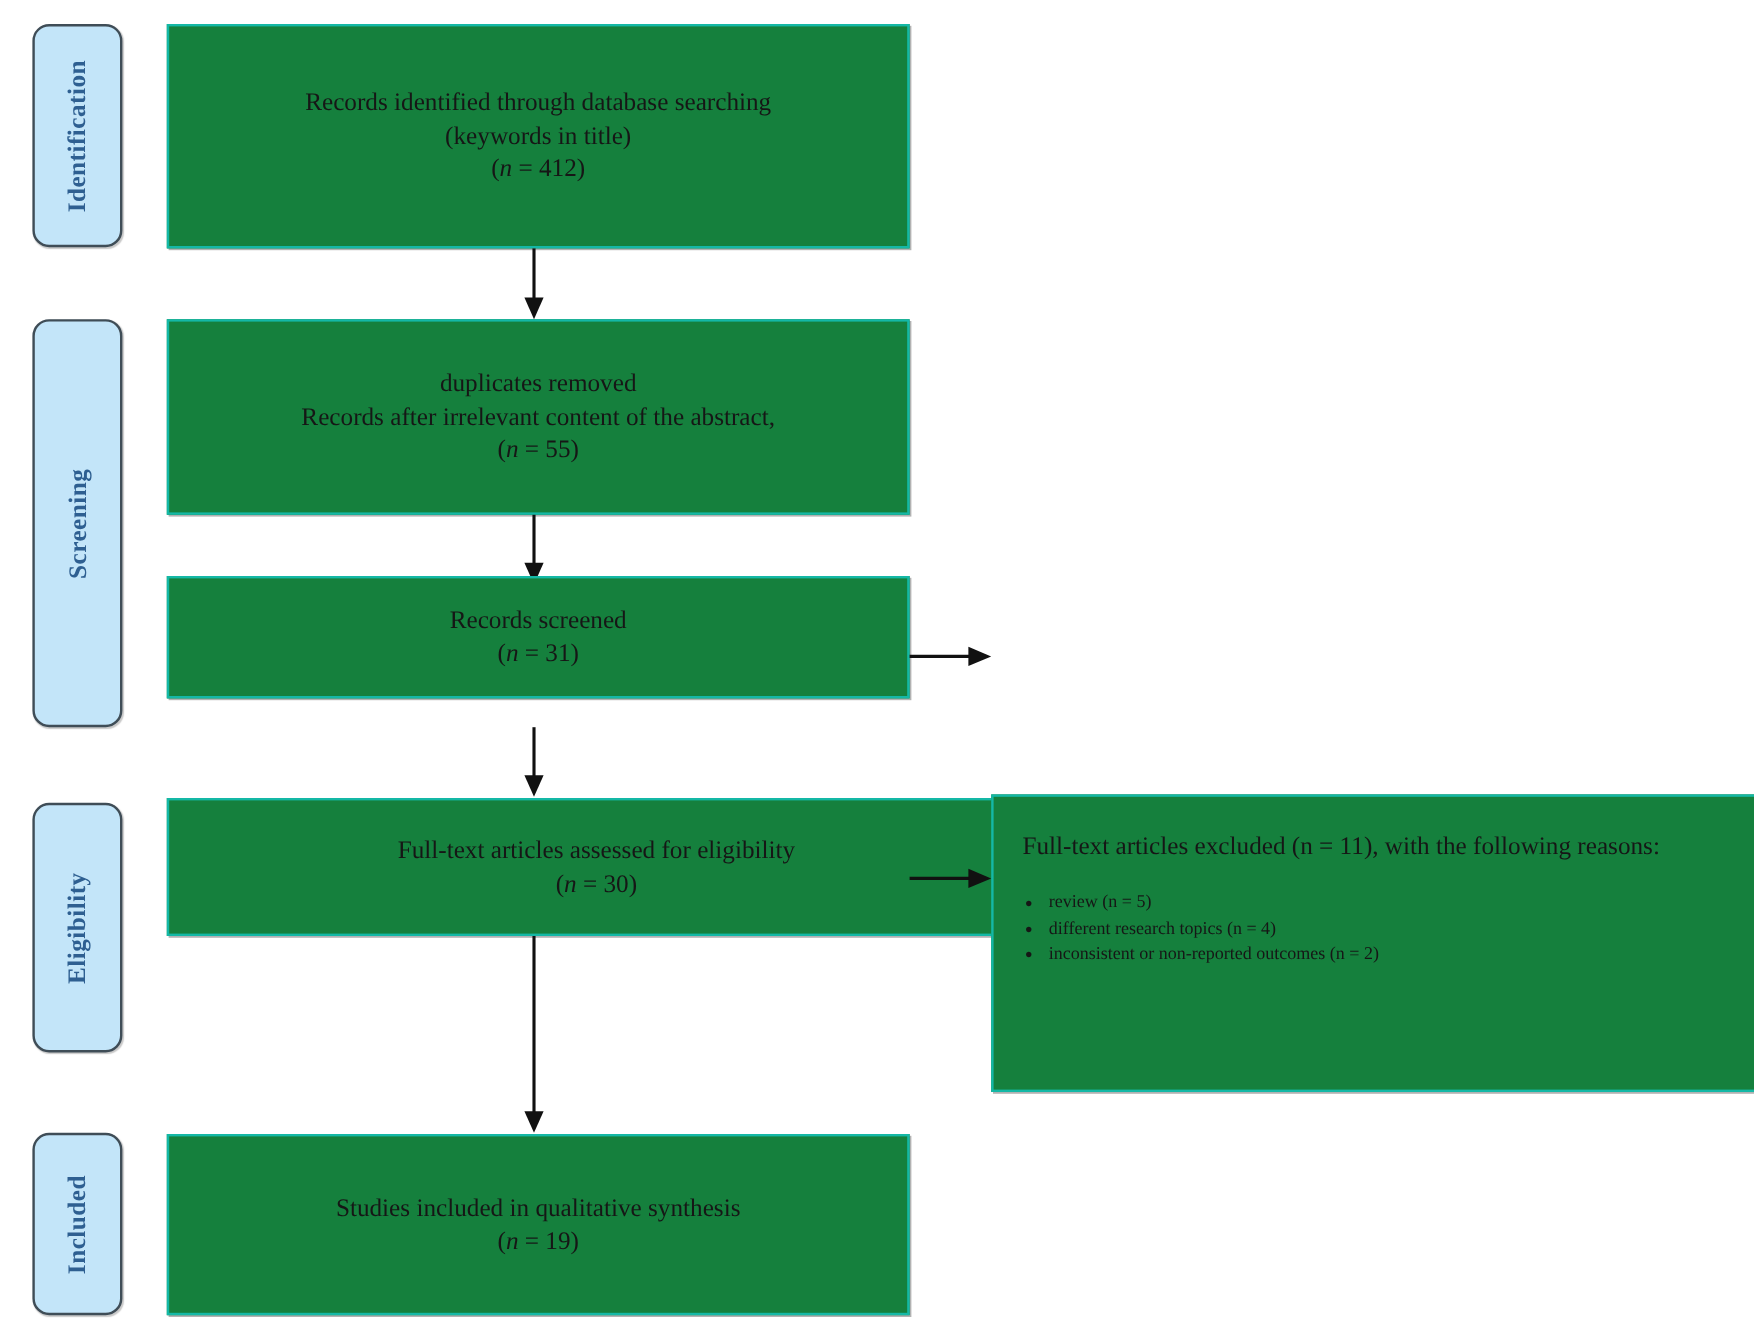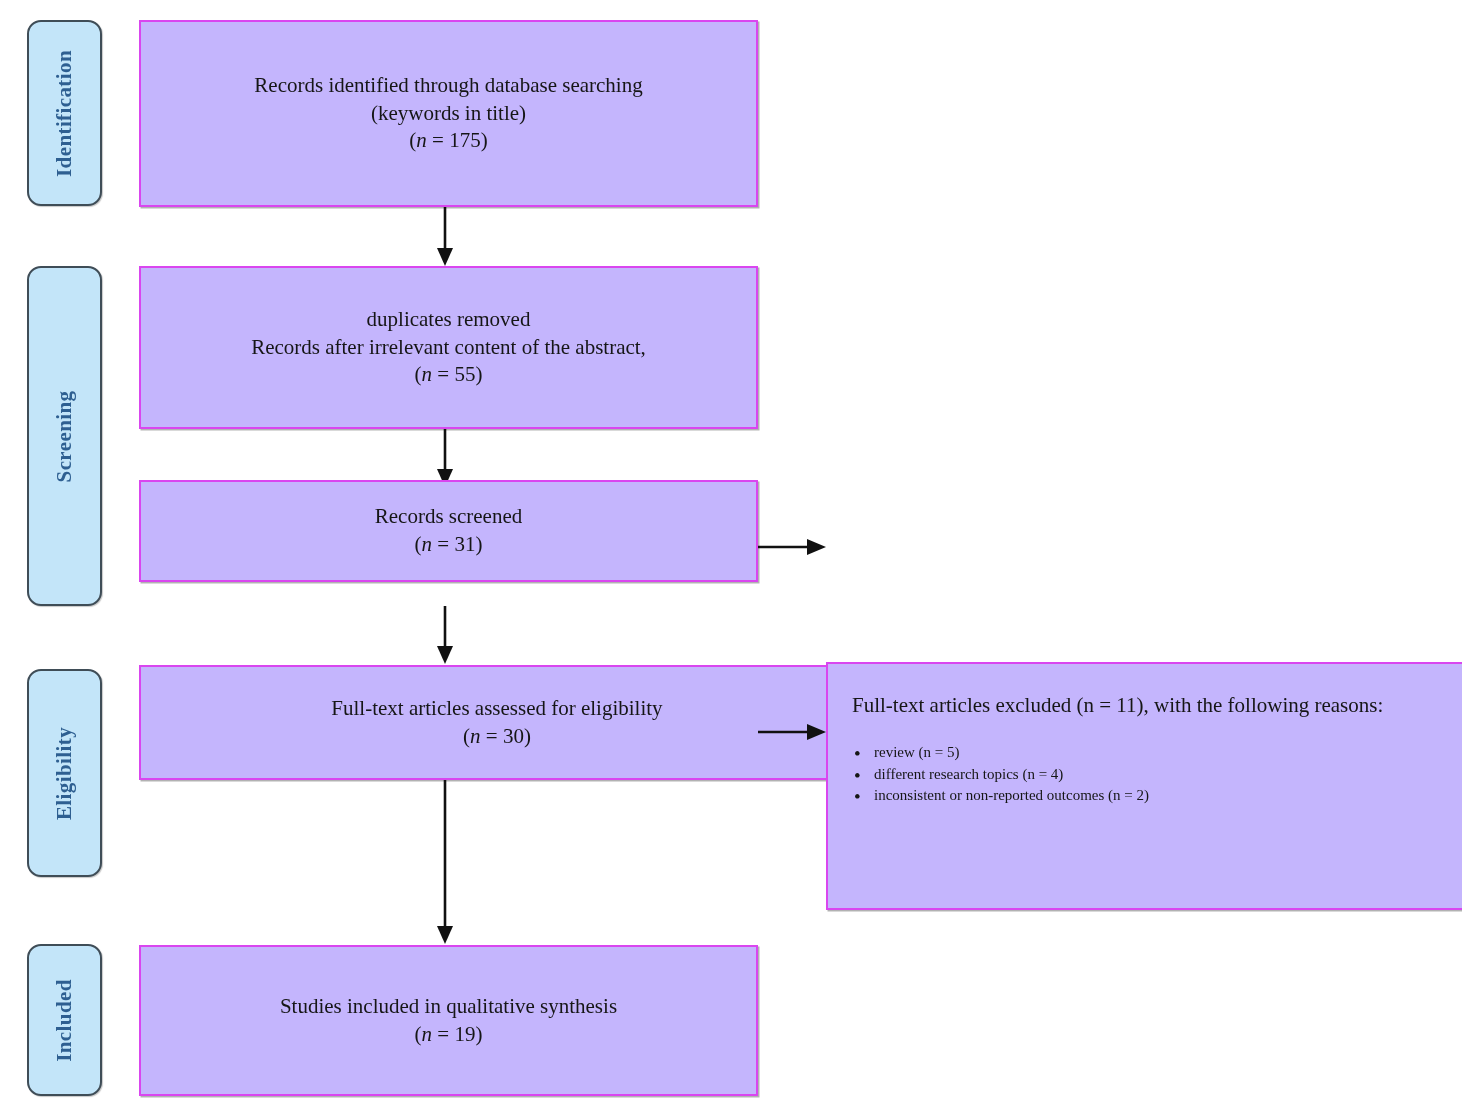--- a/index.html
+++ b/index.html
@@ -37,22 +37,22 @@
     font-family: "Liberation Serif", "DejaVu Serif", serif;
     font-weight: bold;
     font-size: 21px;
     letter-spacing: 0.4px;
     color: #2e5f91;
   }
 
   
   .flow-box {
     position: absolute;
-    background: #c4b5fd;
-    border: 2px solid #d946ef;
+    background: #15803d;
+    border: 2px solid #14b8a6;
     box-sizing: border-box;
     display: flex;
     align-items: center;
     justify-content: center;
     box-shadow: 1.5px 1.5px 0 rgba(0,0,0,0.30);
   }
   .flow-box .box-text {
     text-align: center;
     font-size: 21px;
     line-height: 1.32;
@@ -120,21 +120,21 @@
   </div>
 
   <div class="stage-tab" style="left:27px; top:944px; width:75px; height:152px;">
     <span class="stage-label">Included</span>
   </div>
 
   <div class="flow-box" style="left:139px; top:20px; width:619px; height:187px;">
     <div class="box-text">
       <div>Records identified through database searching</div>
       <div>(keywords in title)</div>
-      <div><span>(</span><span class="ital-n">n</span><span> = 175)</span></div>
+      <div><span>(</span><span class="ital-n">n</span><span> = 412)</span></div>
     </div>
   </div>
 
   <div class="connector" style="left:430px; top:207px;">
     <svg width="30" height="60" viewBox="0 0 30 60">
       <line x1="15" y1="0" x2="15" y2="45" stroke="#111111" stroke-width="2.6"></line>
       <polygon points="15,59 7,41 23,41" fill="#111111"></polygon>
     </svg>
   </div>
 

